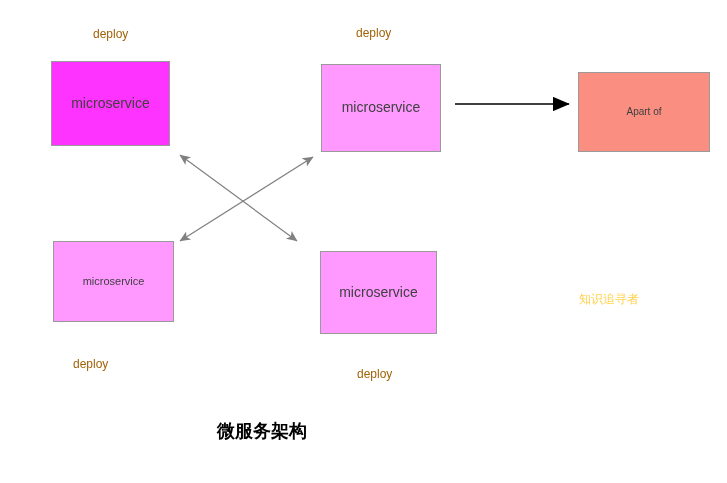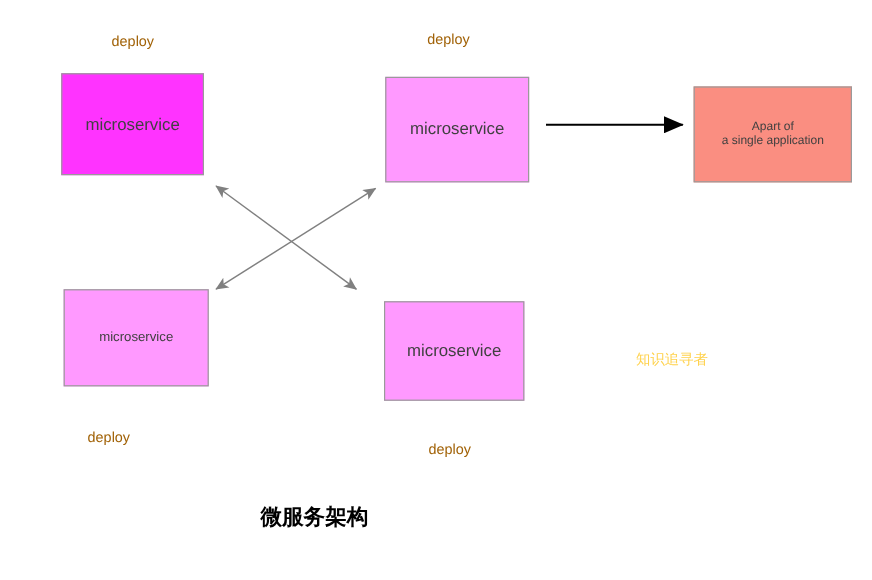--- a/index.html
+++ b/index.html
@@ -95,21 +95,21 @@
     position: absolute;
     left: 217px;
     top: 419px;
     font-size: 18px;
     color: #000000;
     white-space: nowrap;
     font-weight: bold;
   }
   .watermark {
     position: absolute;
-    left: 530px;
+    left: 579px;
     top: 291px;
     font-size: 12px;
     color: #ffd24d;
     white-space: nowrap;
     font-family: Liberation Serif, serif;
   }
   svg.arrows {
     position: absolute;
     left: 0;
     top: 0;
@@ -160,21 +160,20 @@
     <span>microservice</span>
   </div>
 
   <div class="node node-ms4">
     <span>microservice</span>
   </div>
 
   <div class="node node-single-app">
     <div>
       <span class="line">Apart of</span>
-      <span class="line">a single application</span>
     </div>
   </div>
 
 
   <div class="diagram-title">微服务架构</div>
 
   <div class="watermark">知识追寻者</div>
 
 </div>
 

